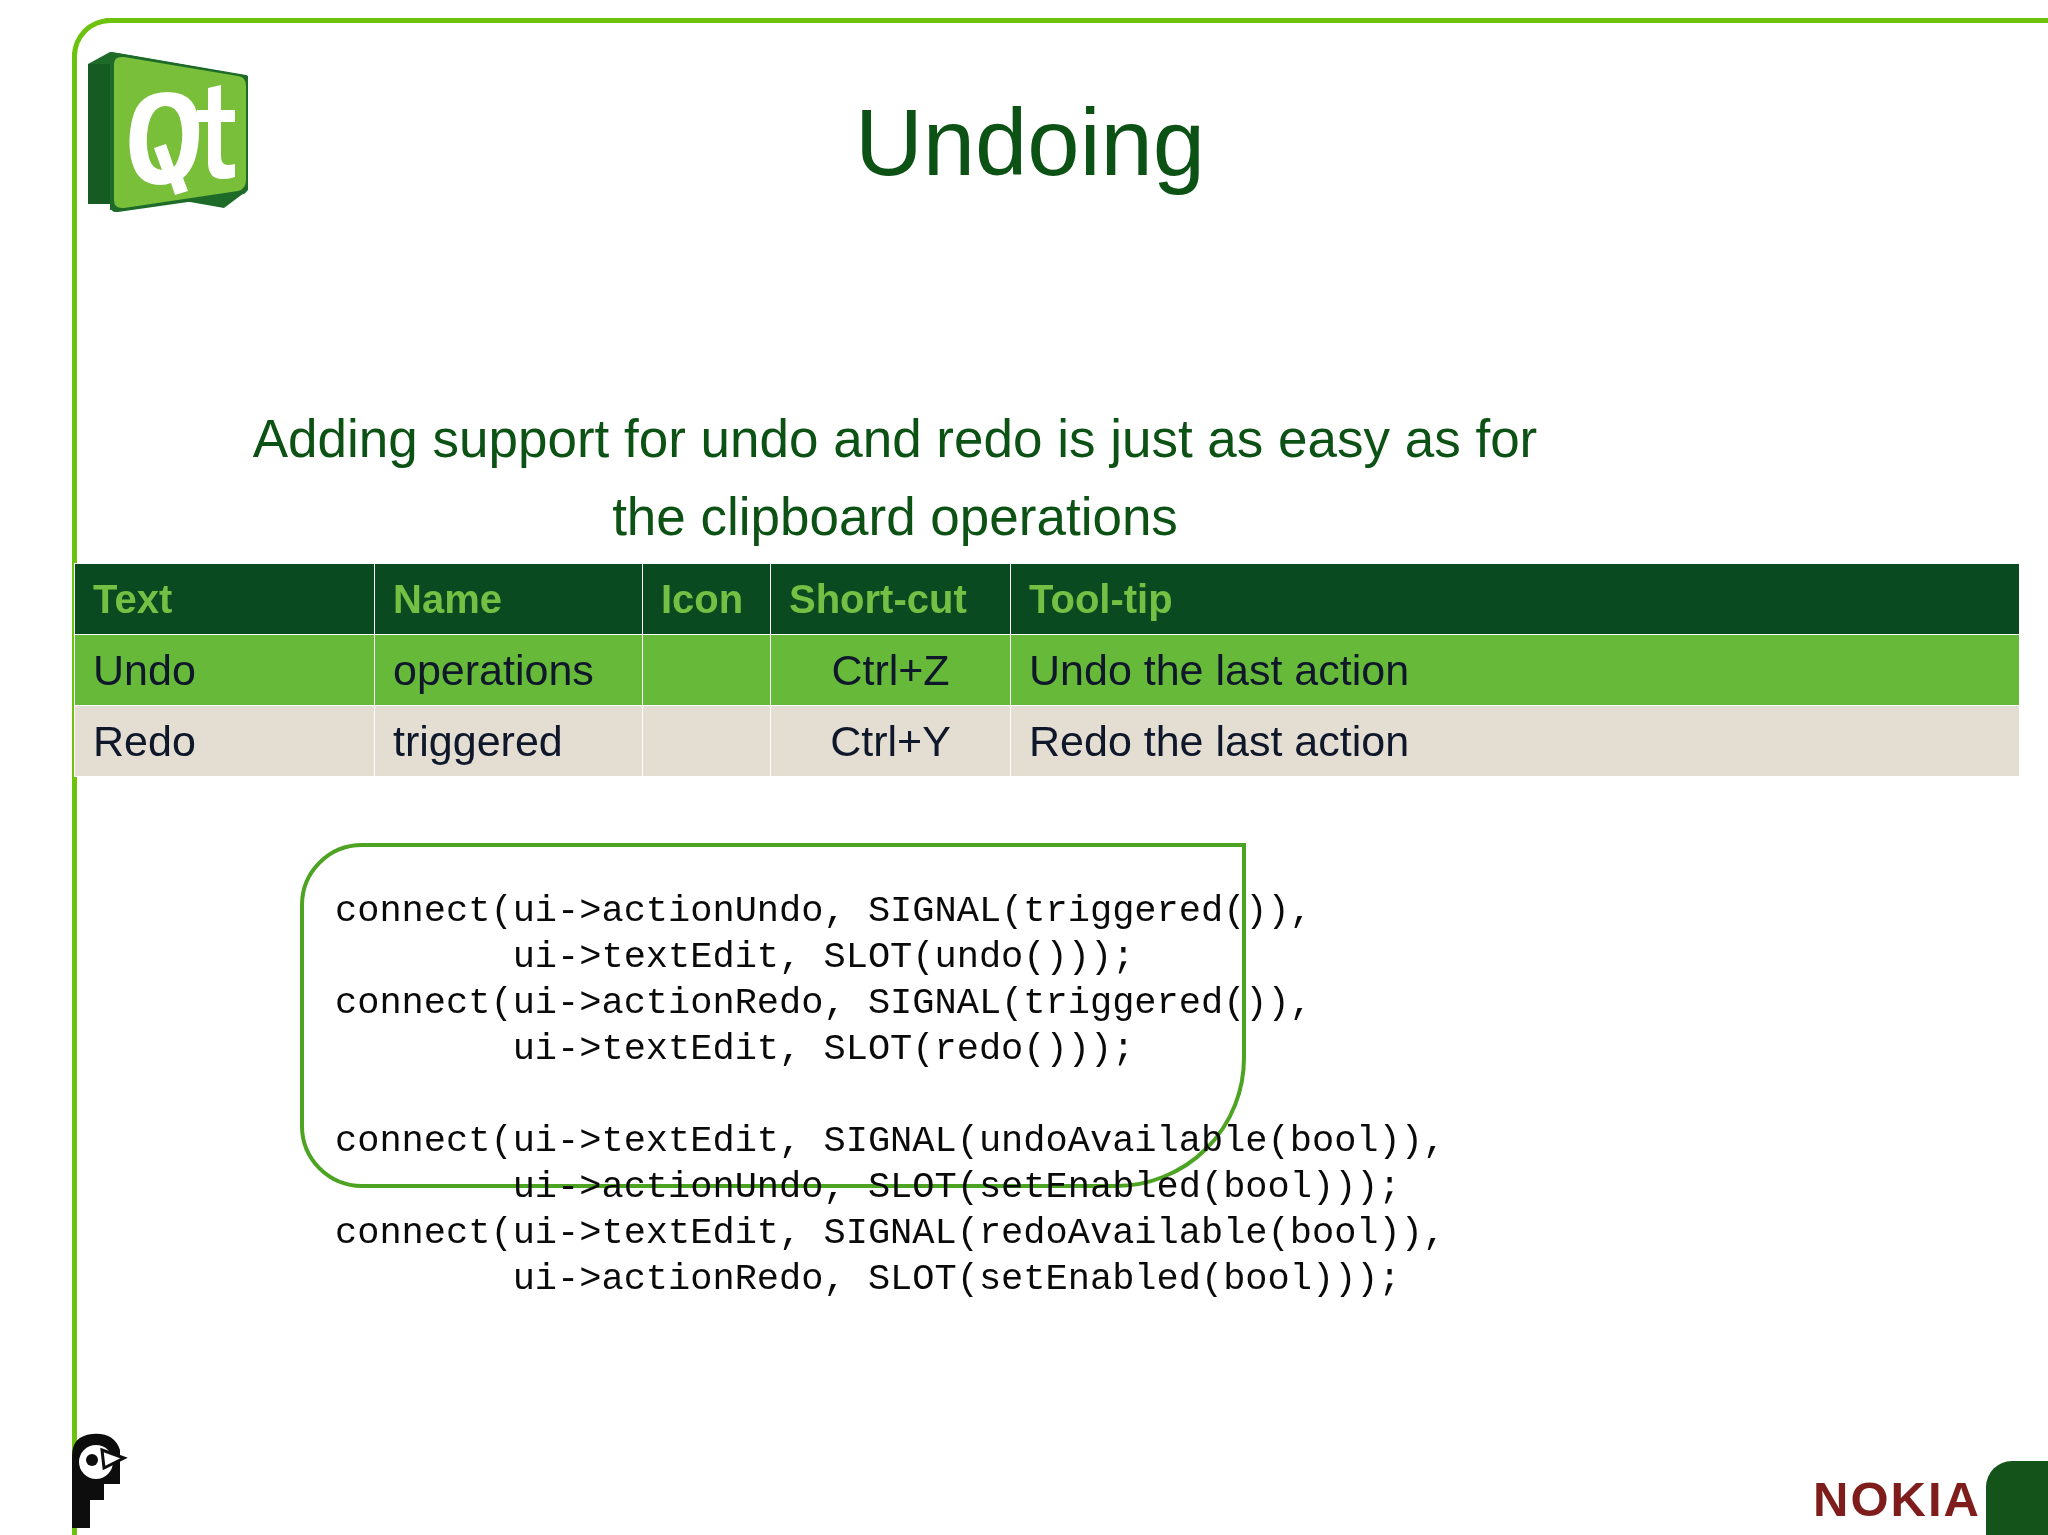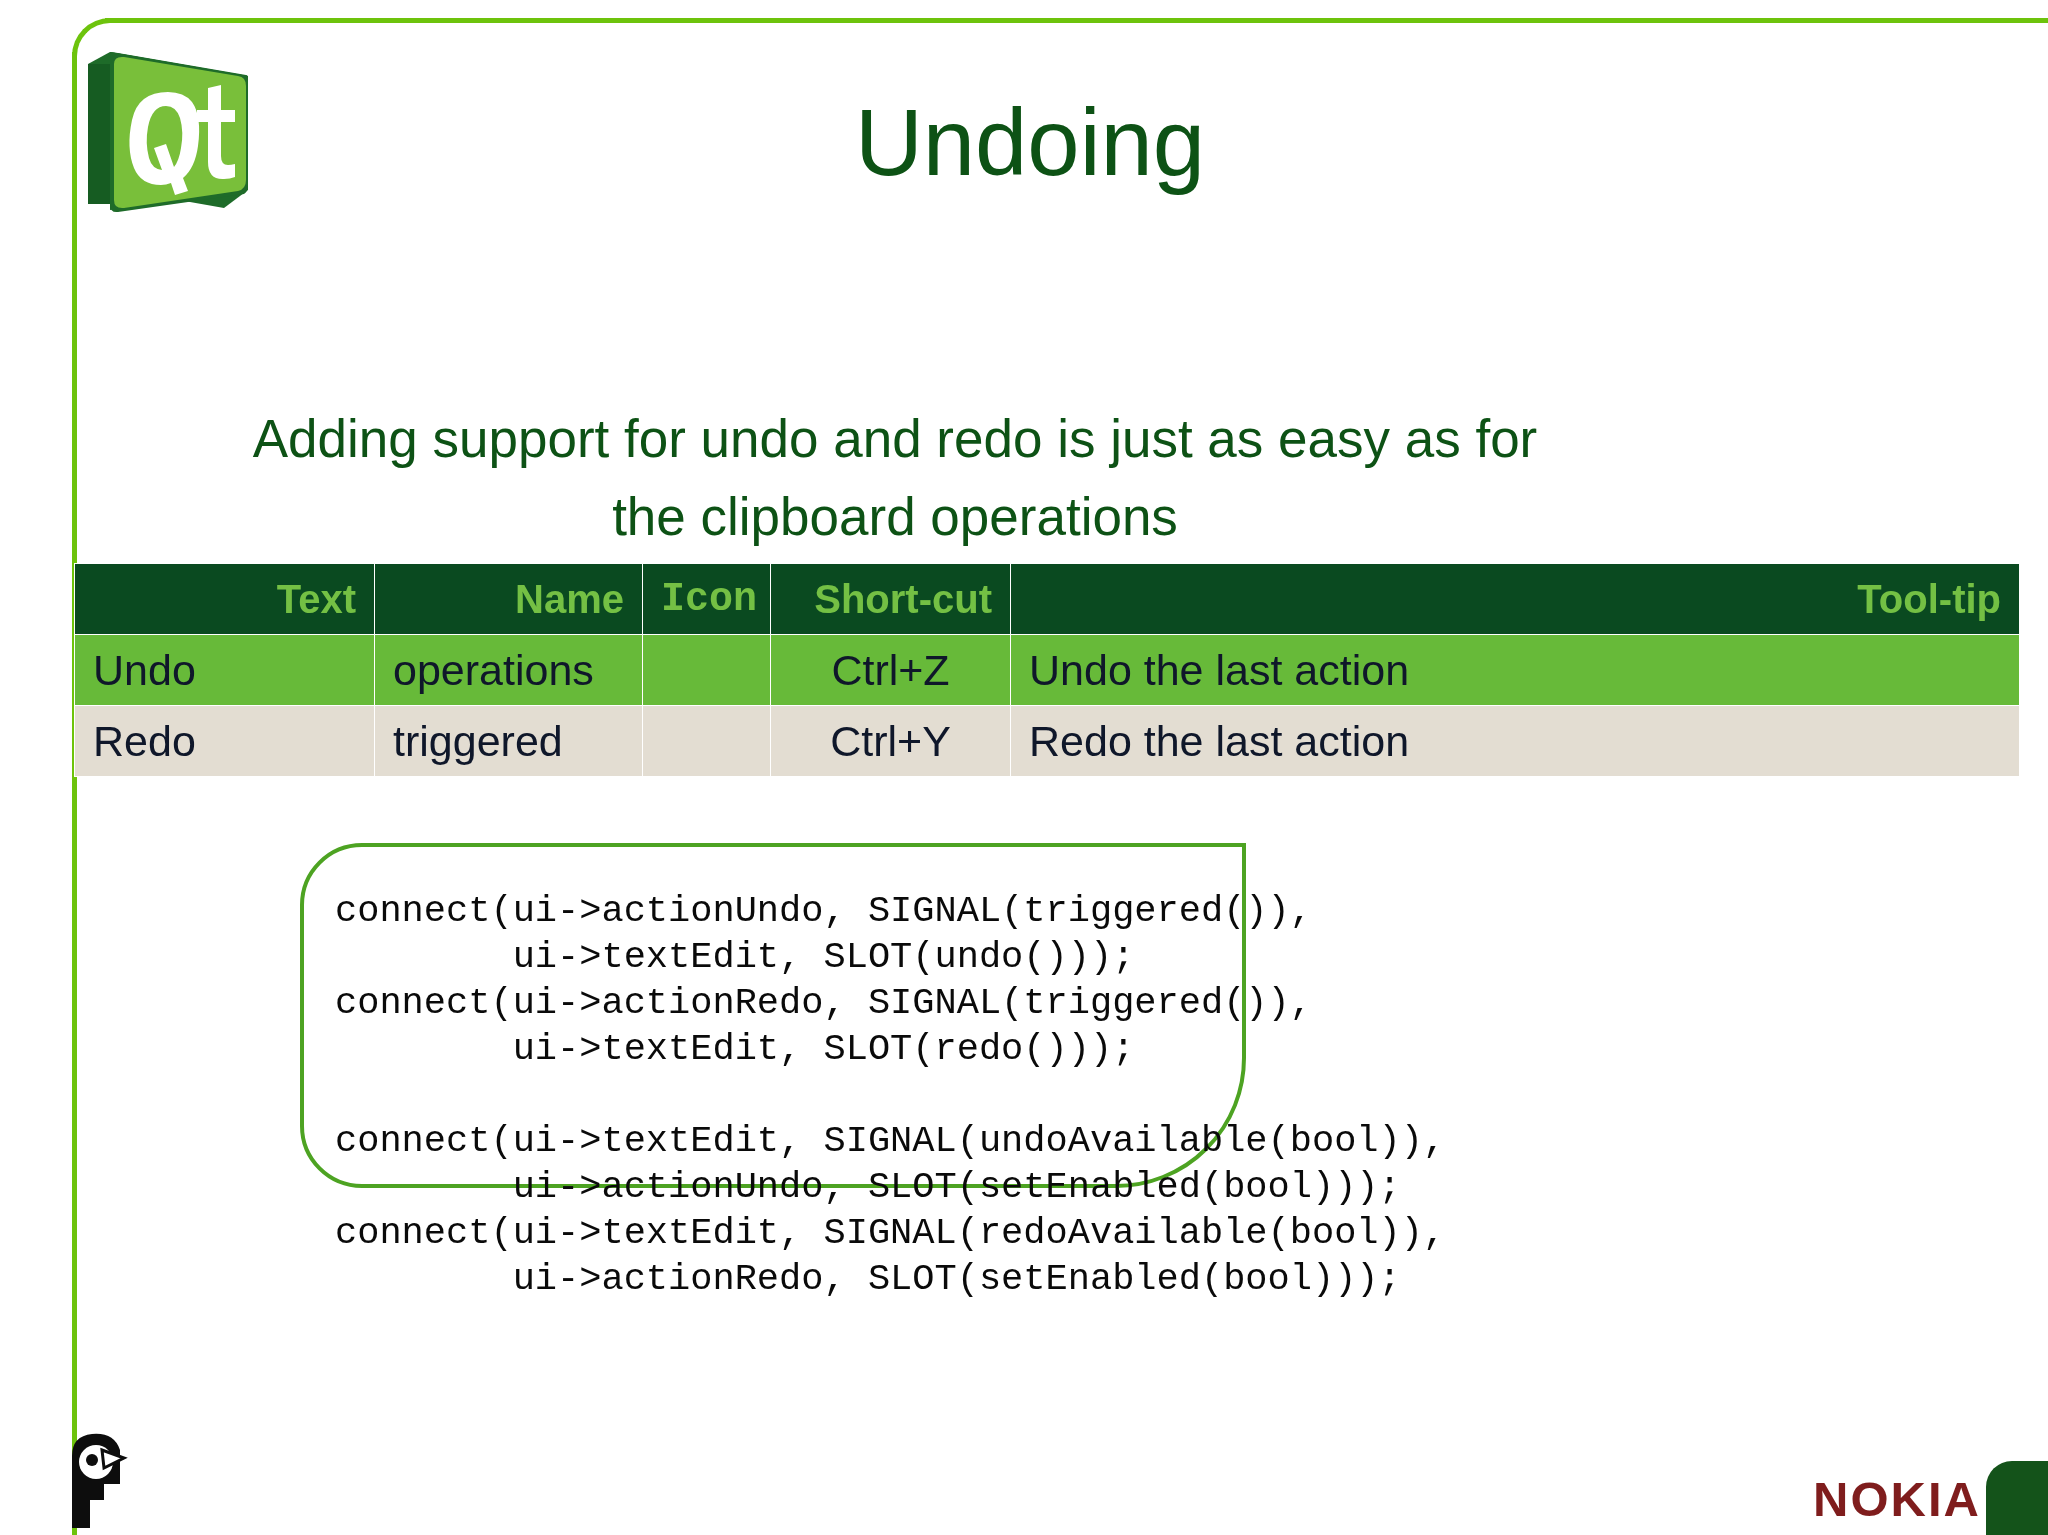--- a/index.html
+++ b/index.html
@@ -104,31 +104,31 @@
     height: 70px;
     font-weight: normal;
     overflow: hidden;
     white-space: nowrap;
   }
   #action-table thead th {
     background: #0a4a20;
     color: #74c044;
     font-size: 40px;
     font-weight: bold;
-    text-align: right;
+    text-align: left;
   }
   #action-table tbody td {
     font-size: 43px;
     color: #0f172a;
   }
   #action-table tbody tr.row-even td { background: #67ba39; }
   #action-table tbody tr.row-odd  td { background: #e3ddd2; }
   .col-text     { width: 300px; text-align: left; }
   .col-name     { width: 268px; text-align: left; }
-  .col-icon     { width: 128px; text-align: center; font-family: Liberation Mono, monospace; }
+  .col-icon     { width: 128px; text-align: center; }
   .col-shortcut { width: 240px; text-align: center; }
   .col-tooltip  { text-align: left; }
 
   
   #code-block {
     position: absolute;
     left: 300px;
     top: 843px;
     width: 946px;
     height: 345px;

